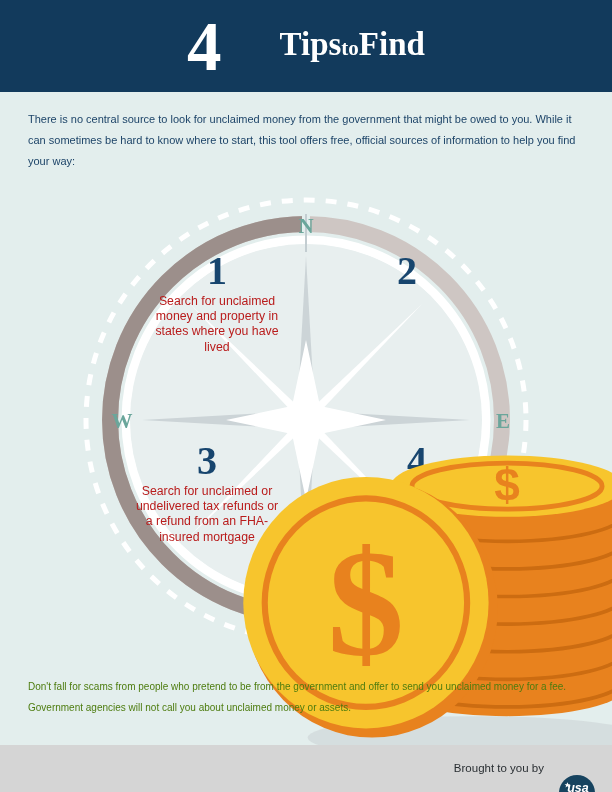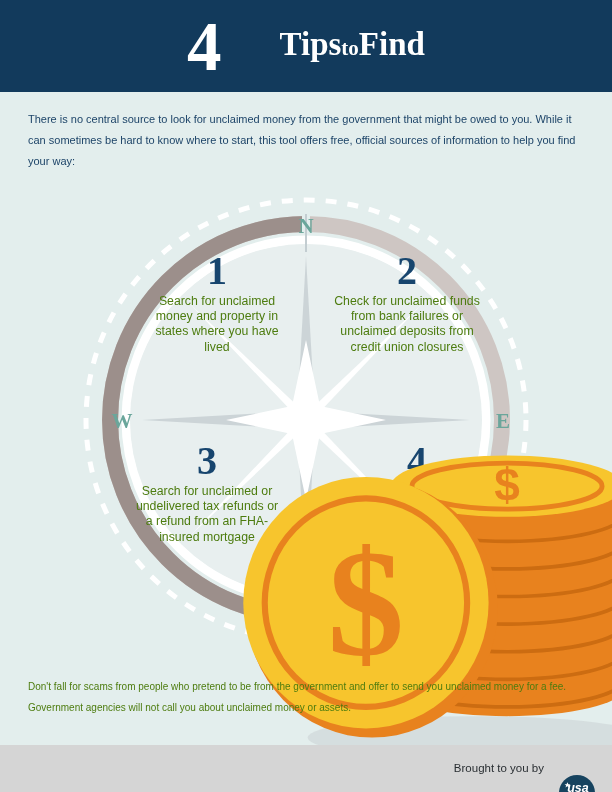--- a/index.html
+++ b/index.html
@@ -113,21 +113,21 @@
     font-family: "Liberation Serif", serif;
     font-weight: bold;
     font-size: 40px;
     line-height: 42px;
     color: #17456e;
     margin-bottom: 2px;
   }
   .tip-text {
     font-size: 12.3px;
     line-height: 15.2px;
-    color: #4d7c0f;
+    color: #b91c1c;
   }
   #tip-1 { left: 66px;  top: 60px; }
   #tip-2 { left: 256px; top: 60px; }
   #tip-3 { left: 56px;  top: 250px; }
   #tip-4 { left: 266px; top: 250px; }
 
   
   #coins {
     position: absolute;
     left: 155px;
@@ -236,21 +236,20 @@
     <div class="cardinal" id="cardinal-s">S</div>
     <div class="cardinal" id="cardinal-w">W</div>
 
     <div class="tip" id="tip-1">
       <div class="tip-number">1</div>
       <div class="tip-text">Search for unclaimed money and property in states where you have lived</div>
     </div>
 
     <div class="tip" id="tip-2">
       <div class="tip-number">2</div>
-      <div class="tip-text">Check for unclaimed funds from bank failures or unclaimed deposits from credit union closures</div>
     </div>
 
     <div class="tip" id="tip-3">
       <div class="tip-number">3</div>
       <div class="tip-text">Search for unclaimed or undelivered tax refunds or a refund from an FHA-insured mortgage</div>
     </div>
 
     <div class="tip" id="tip-4">
       <div class="tip-number">4</div>
       <div class="tip-text">Check for unclaimed back wages, pension money, or life insurance funds</div>

